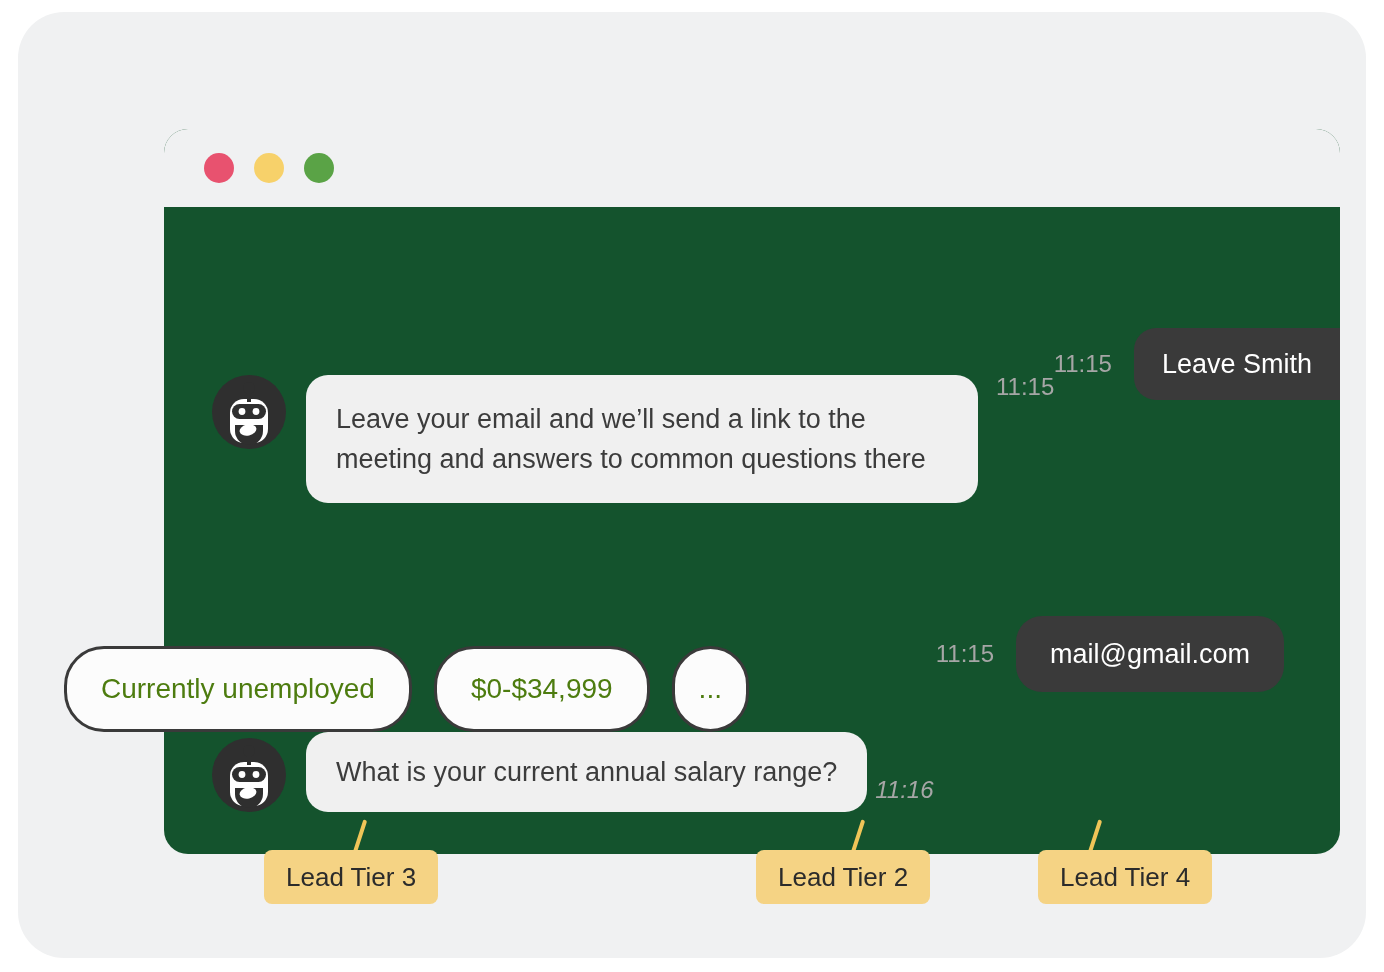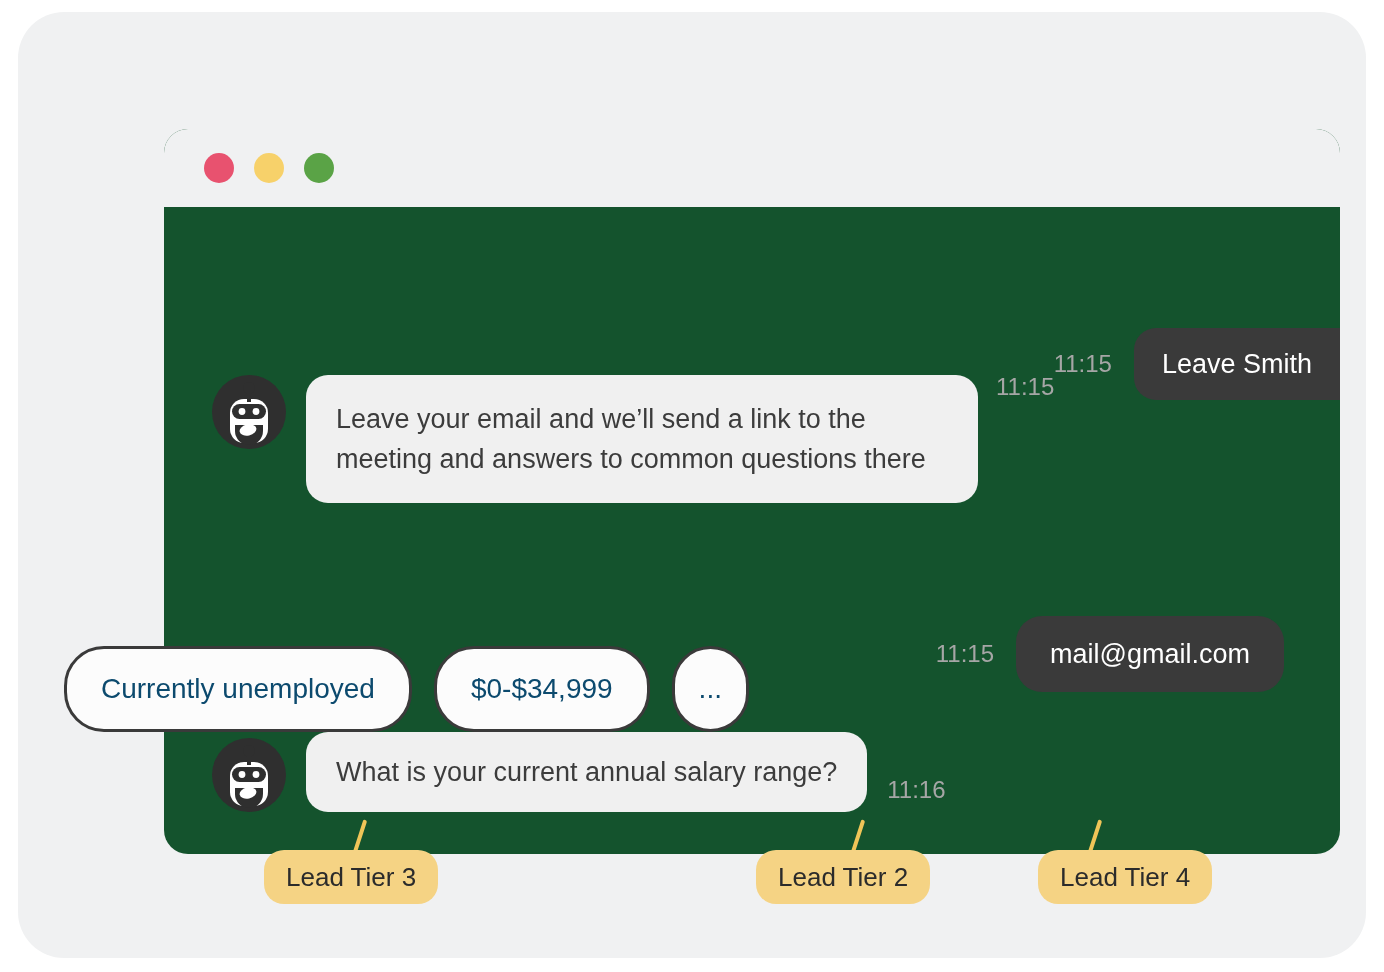--- a/index.html
+++ b/index.html
@@ -126,55 +126,55 @@
   #row-bot1 .ts { margin-left: 18px; margin-bottom: 12px; }
 
   
   #row-mail { right: 56px; top: 409px; align-items: center; }
   #row-mail .ts { margin-right: 22px; }
   #bubble-mail { border-radius: 26px; padding: 18px 34px; }
 
   
   #row-bot2 { left: 48px; top: 525px; }
   #bubble-bot2 { border-radius: 22px; padding: 20px 30px; }
-  #row-bot2 .ts { margin-left: 20px; margin-bottom: 10px; }
+  #row-bot2 .ts { margin-left: 8px; margin-bottom: 10px; font-style: italic; }
 
   
   .chips {
     position: absolute;
     left: 46px;
     top: 634px;
     display: flex;
     align-items: center;
   }
   .chip {
     background: #fcfcfc;
     border: 3px solid #3a3a3a;
     border-radius: 40px;
     height: 86px;
     display: flex;
     align-items: center;
     justify-content: center;
     padding: 0 34px;
     font-size: 28px;
-    color: #0c4a6e;
+    color: #4d7c0f;
     margin-right: 22px;
     box-sizing: border-box;
     white-space: nowrap;
     cursor: pointer;
   }
   .chip-ellipsis { padding: 0 24px; }
 
   
   .badge {
     position: absolute;
     background: #f5d384;
     color: #2b2b2b;
     font-size: 26px;
-    border-radius: 20px;
+    border-radius: 8px;
     padding: 14px 22px;
     white-space: nowrap;
     line-height: 1;
   }
   .connector {
     position: absolute;
     width: 4px;
     background: #f0c558;
     border-radius: 3px;
     transform-origin: bottom center;

